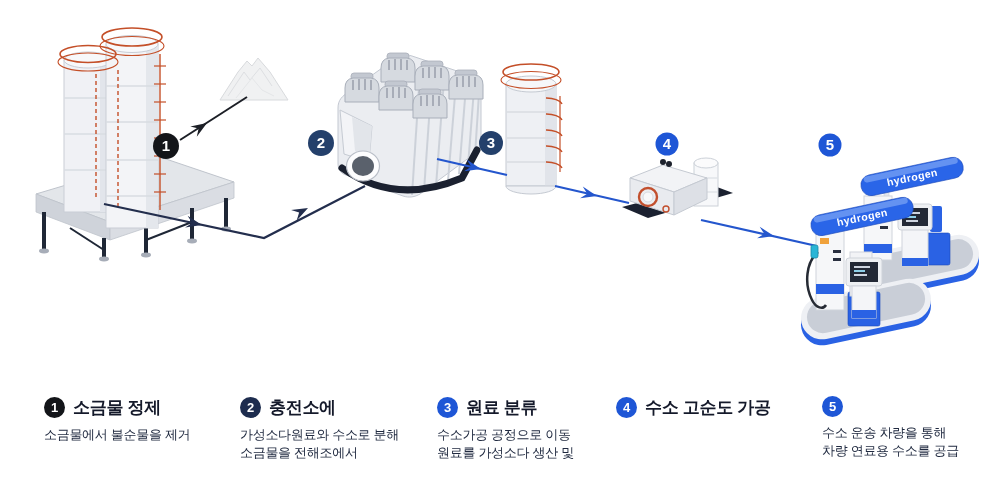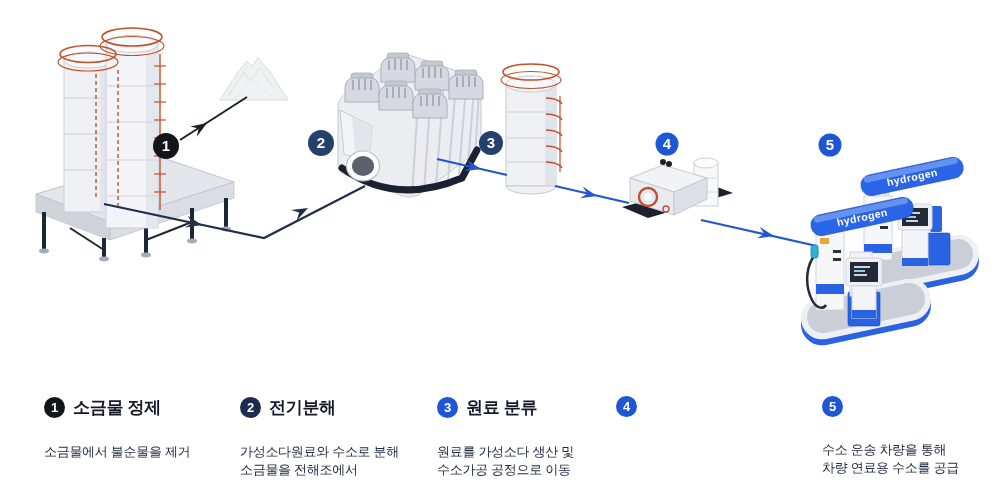--- a/index.html
+++ b/index.html
@@ -6,21 +6,21 @@
   body{font-family:"Liberation Sans","DejaVu Sans",sans-serif;}
   .stage{position:relative;width:1000px;height:486px;background:#ffffff;overflow:hidden;}
   .art{position:absolute;left:0;top:0;}
   .legend{position:absolute;left:0;top:0;width:1000px;height:486px;}
   .step{position:absolute;top:396px;width:195px;}
   .step-head{display:flex;align-items:center;gap:8px;}
   .badge{display:inline-flex;align-items:center;justify-content:center;
          width:21px;height:21px;border-radius:50%;color:#fff;
          font-size:13px;font-weight:bold;flex:0 0 auto;}
   .step-title{font-size:17px;font-weight:bold;color:#14192a;white-space:nowrap;letter-spacing:-0.3px;}
-  .step-desc{margin-top:24px;font-size:13px;line-height:18px;color:#202a40;white-space:nowrap;letter-spacing:-0.3px;}
+  .step-desc{margin-top:7px;font-size:13px;line-height:18px;color:#202a40;white-space:nowrap;letter-spacing:-0.3px;}
   text{font-family:"Liberation Sans","DejaVu Sans",sans-serif;}
 </style>
 </head>
 <body>
 
 <div class="stage">
 
 <svg class="art" width="1000" height="390" viewBox="0 0 1000 390">
   <defs>
     <path id="ah" d="M0,0 L-16,-6 L-10,0 L-16,6 Z"></path>
@@ -282,42 +282,43 @@
     </div>
     <div class="step-desc">
       <div>소금물에서 불순물을 제거</div>
       <div></div>
     </div>
   </div>
 
   <div class="step" style="left:240px">
     <div class="step-head">
       <span class="badge" style="background: rgb(29, 44, 78);">2</span>
-      <span class="step-title">전기분해</span>
+      <span class="step-title">충전소에</span>
     </div>
     <div class="step-desc">
       <div>가성소다원료와 수소로 분해</div>
       <div>소금물을 전해조에서</div>
     </div>
   </div>
 
   <div class="step" style="left:437px">
     <div class="step-head">
       <span class="badge" style="background: rgb(30, 86, 214);">3</span>
       <span class="step-title">원료 분류</span>
     </div>
     <div class="step-desc">
+      <div>수소가공 공정으로 이동</div>
       <div>원료를 가성소다 생산 및</div>
-      <div>수소가공 공정으로 이동</div>
     </div>
   </div>
 
   <div class="step" style="left:616px">
     <div class="step-head">
       <span class="badge" style="background: rgb(30, 86, 214);">4</span>
+      <span class="step-title">수소 고순도 가공</span>
     </div>
   </div>
 
   <div class="step" style="left:822px">
     <div class="step-head">
       <span class="badge" style="background: rgb(30, 86, 214);">5</span>
     </div>
     <div class="step-desc">
       <div>수소 운송 차량을 통해</div>
       <div>차량 연료용 수소를 공급</div>

